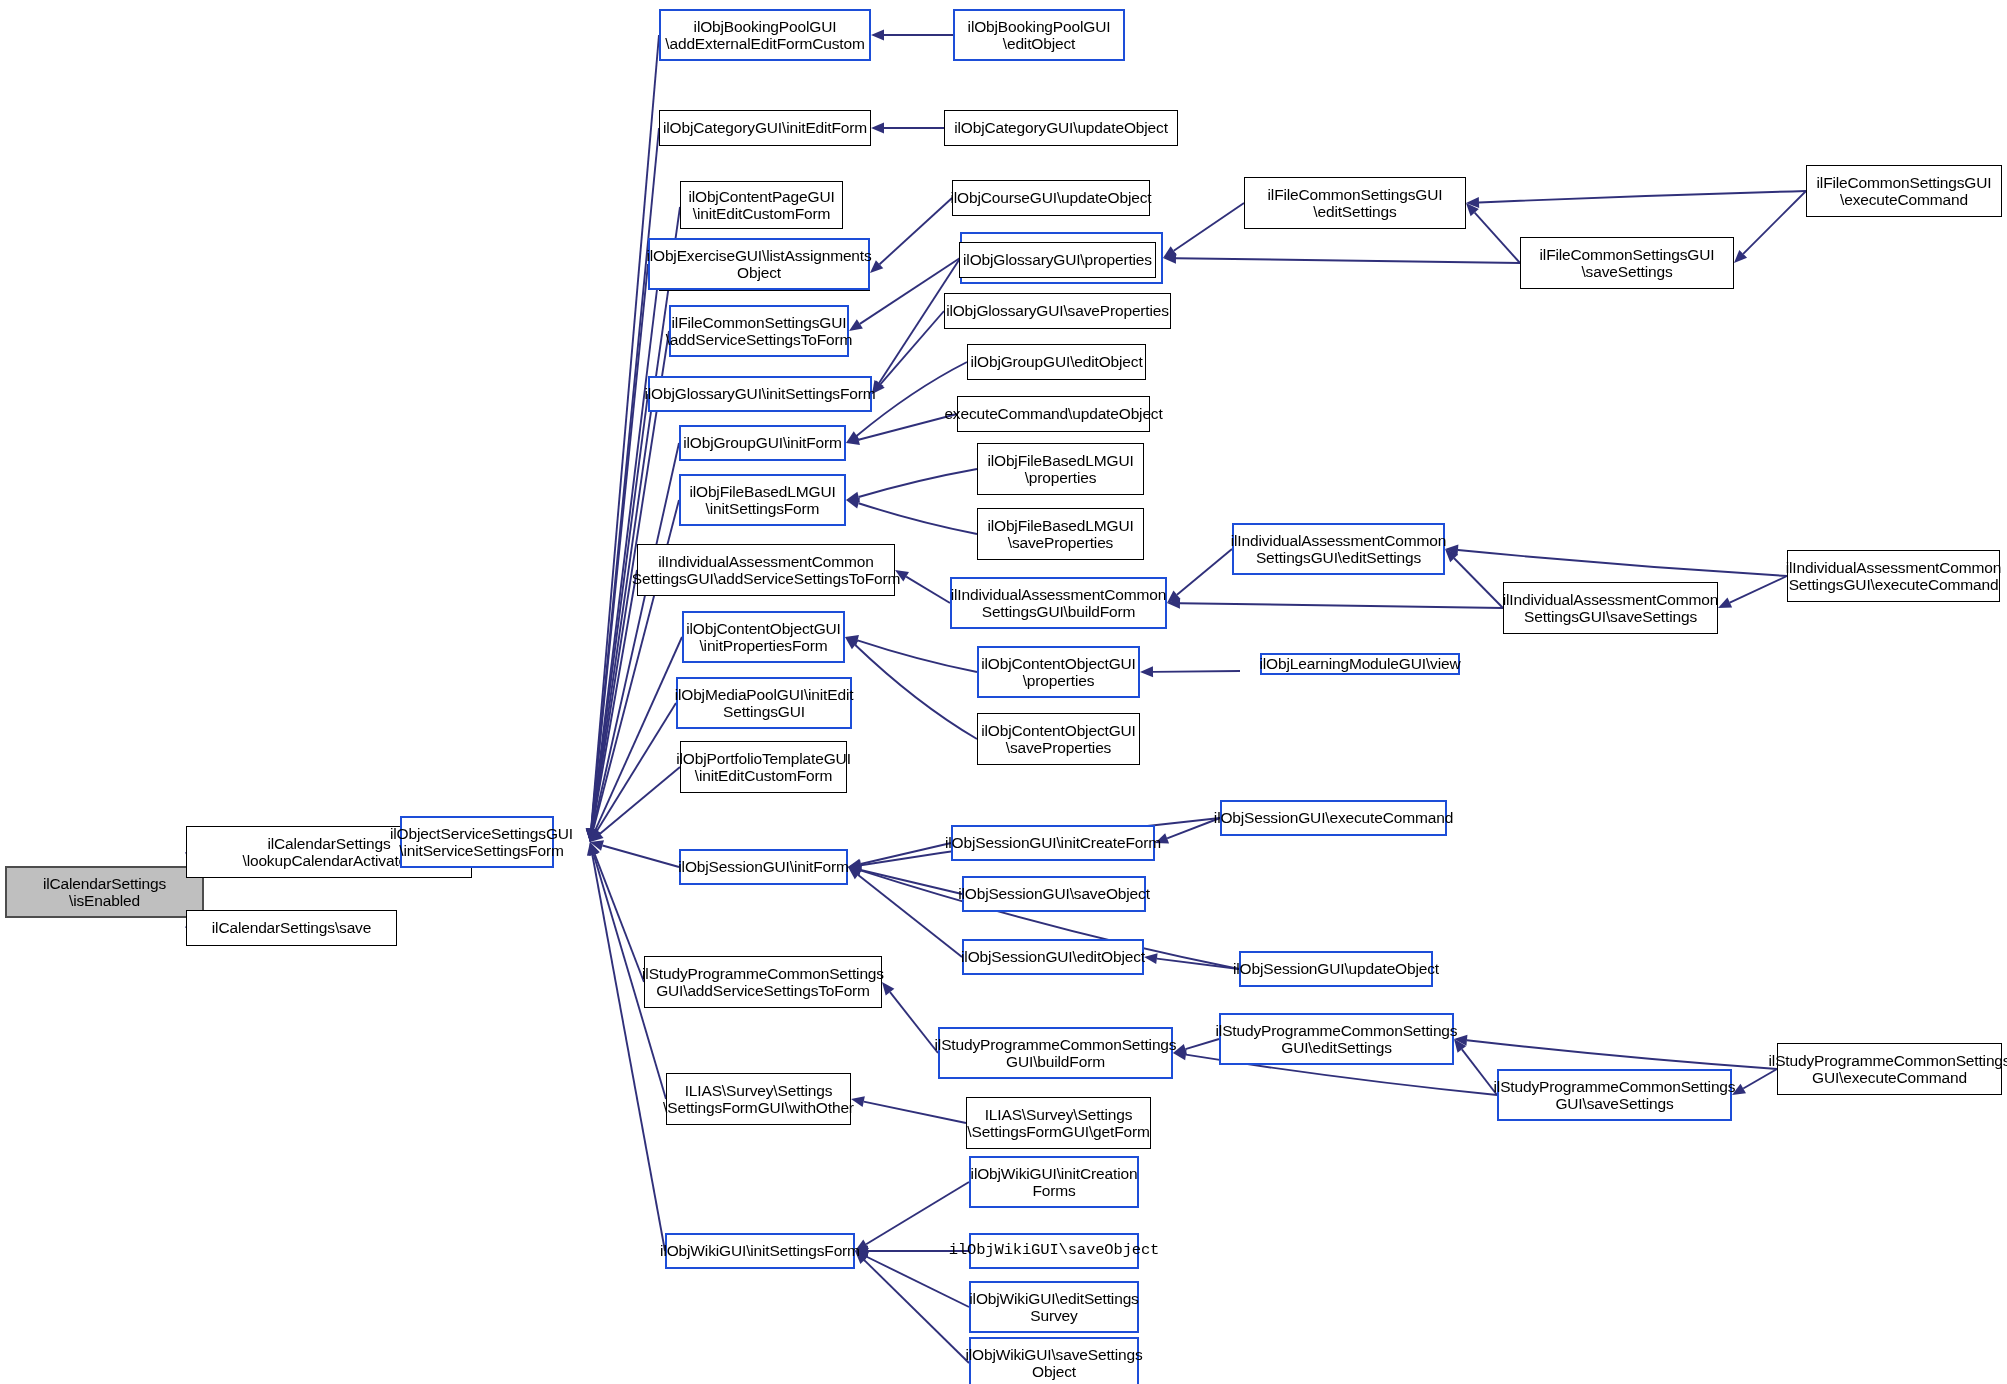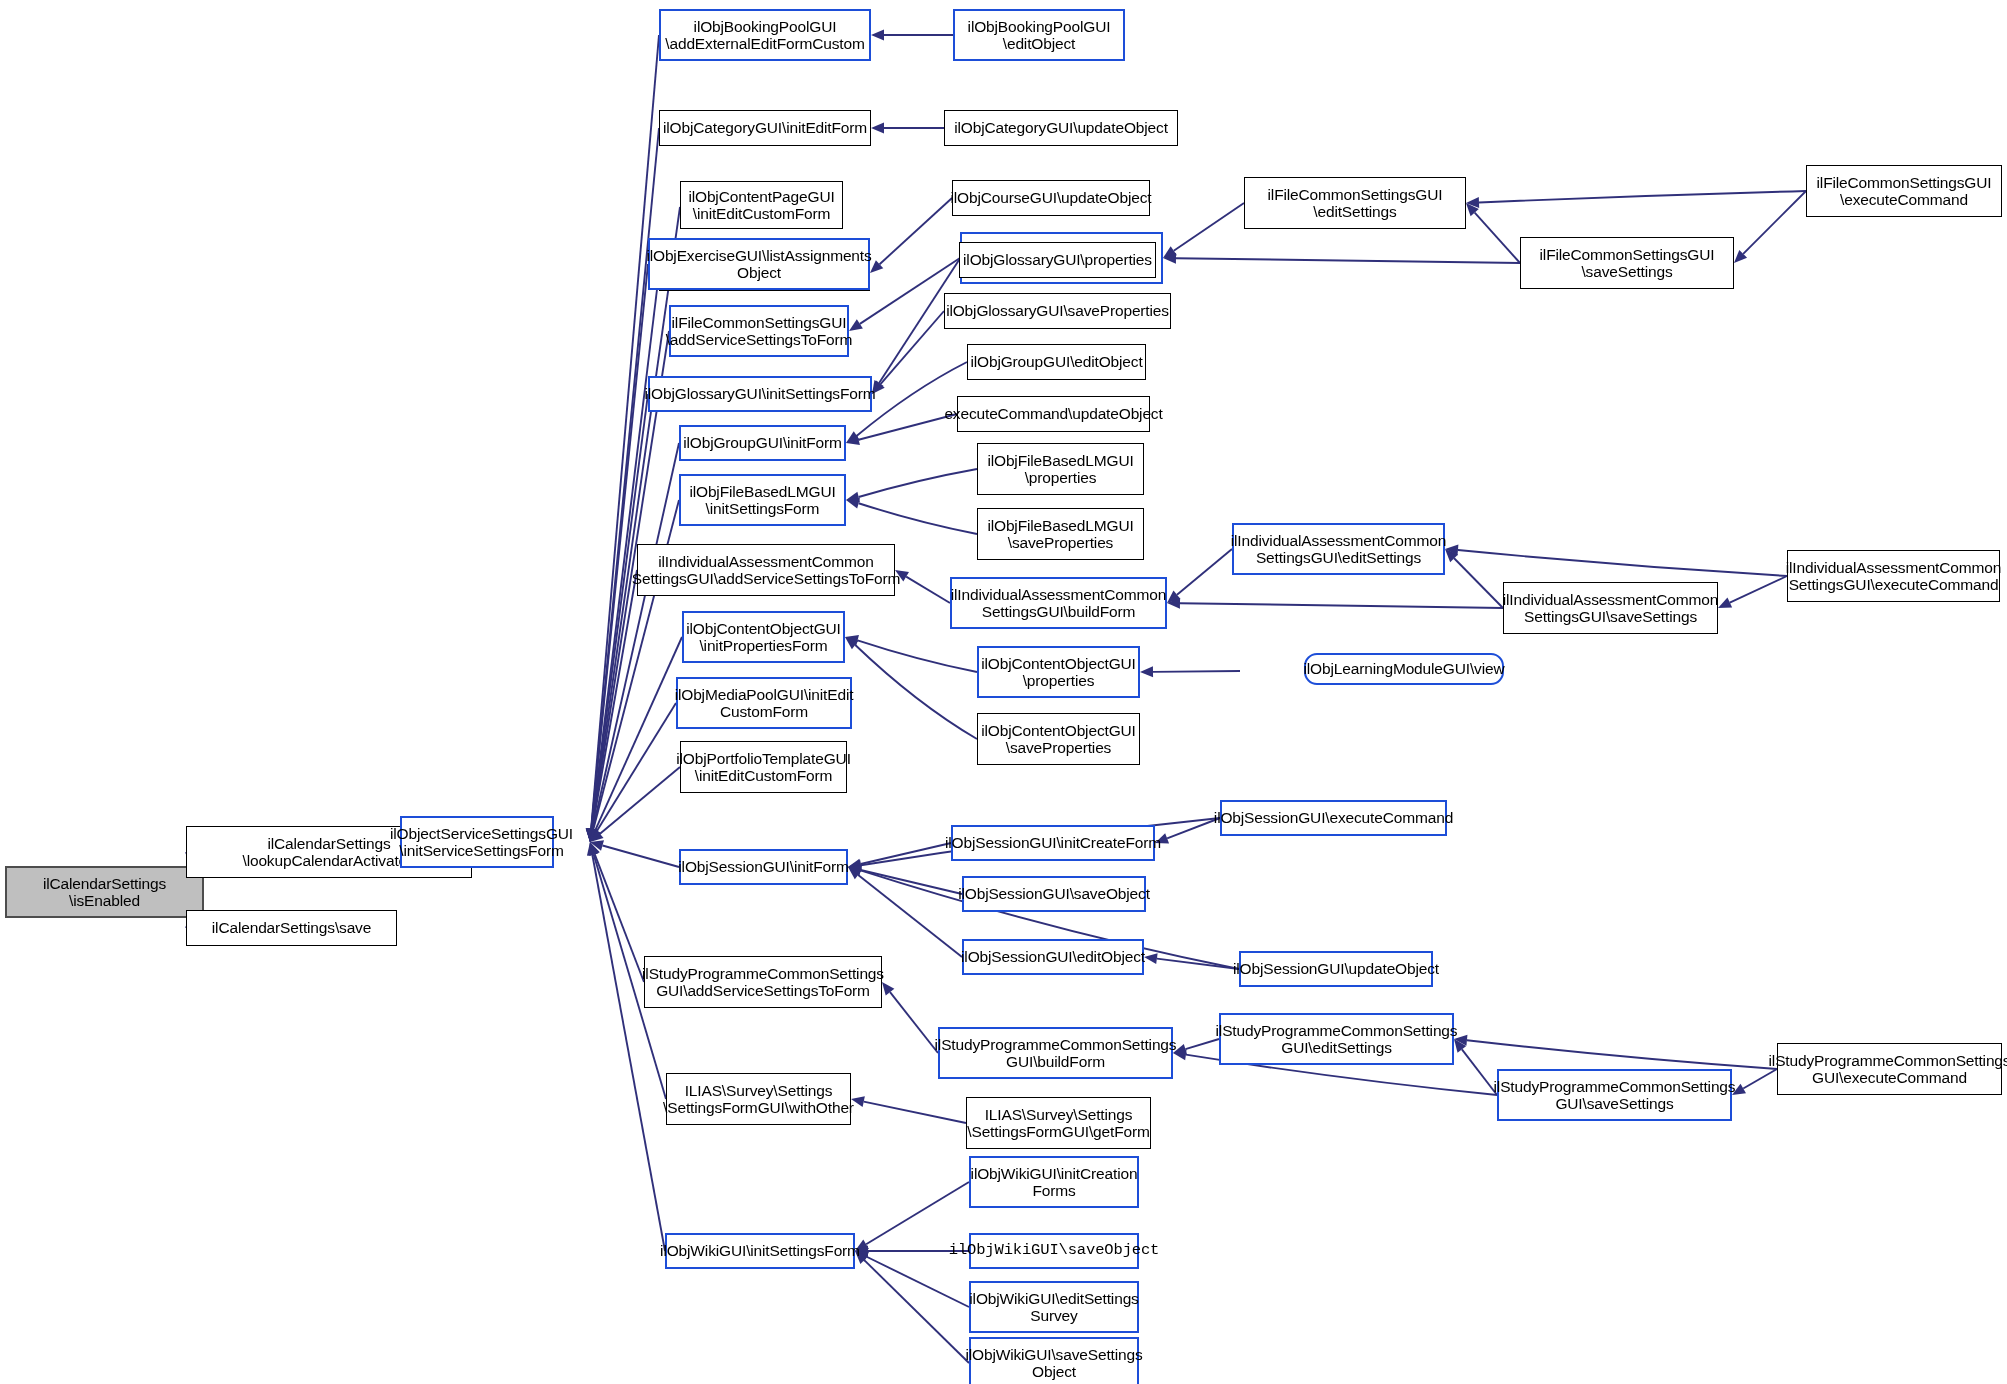--- a/index.html
+++ b/index.html
@@ -227,25 +227,25 @@
       <div class="node thick" style="left: 1232px; top: 523px; width: 213px; height: 52px;">ilIndividualAssessmentCommon
 SettingsGUI\editSettings</div>
       <div class="node" style="left: 1503px; top: 582px; width: 215px; height: 52px;">ilIndividualAssessmentCommon
 SettingsGUI\saveSettings</div>
       <div class="node" style="left: 1787px; top: 550px; width: 213px; height: 52px;">ilIndividualAssessmentCommon
 SettingsGUI\executeCommand</div>
       <div class="node thick" style="left: 682px; top: 611px; width: 163px; height: 52px;">ilObjContentObjectGUI
 \initPropertiesForm</div>
       <div class="node thick" style="left: 977px; top: 646px; width: 163px; height: 52px;">ilObjContentObjectGUI
 \properties</div>
-      <div class="node thick" style="left: 1304px; top: 653px; width: 200px; height: 32px; border-radius: 13px;">ilObjLearningModuleGUI\view</div>
+      <div class="node thick" style="left: 1260px; top: 653px; width: 200px; height: 22px;">ilObjLearningModuleGUI\view</div>
       <div class="node" style="left: 977px; top: 713px; width: 163px; height: 52px;">ilObjContentObjectGUI
 \saveProperties</div>
       <div class="node thick" style="left: 676px; top: 677px; width: 176px; height: 52px;">ilObjMediaPoolGUI\initEdit
-CustomForm</div>
+SettingsGUI</div>
       <div class="node" style="left: 680px; top: 741px; width: 167px; height: 52px;">ilObjPortfolioTemplateGUI
 \initEditCustomForm</div>
       <div class="node thick" style="left: 679px; top: 849px; width: 169px; height: 36px;">ilObjSessionGUI\initForm</div>
       <div class="node thick" style="left: 1220px; top: 800px; width: 227px; height: 36px;">ilObjSessionGUI\executeCommand</div>
       <div class="node thick" style="left: 951px; top: 825px; width: 204px; height: 36px;">ilObjSessionGUI\initCreateForm</div>
       <div class="node thick" style="left: 962px; top: 876px; width: 184px; height: 36px;">ilObjSessionGUI\saveObject</div>
       <div class="node thick" style="left: 962px; top: 939px; width: 182px; height: 36px;">ilObjSessionGUI\editObject</div>
       <div class="node thick" style="left: 1239px; top: 951px; width: 194px; height: 36px;">ilObjSessionGUI\updateObject</div>
       <div class="node" style="left: 644px; top: 956px; width: 238px; height: 52px;">ilStudyProgrammeCommonSettings
 GUI\addServiceSettingsToForm</div>

